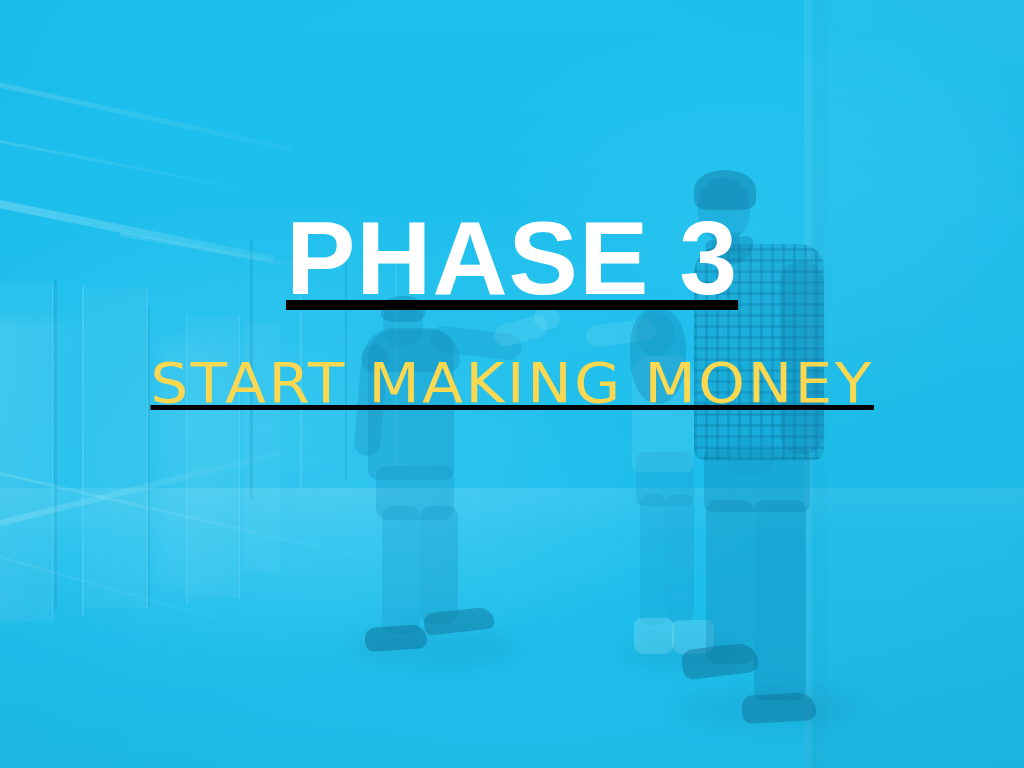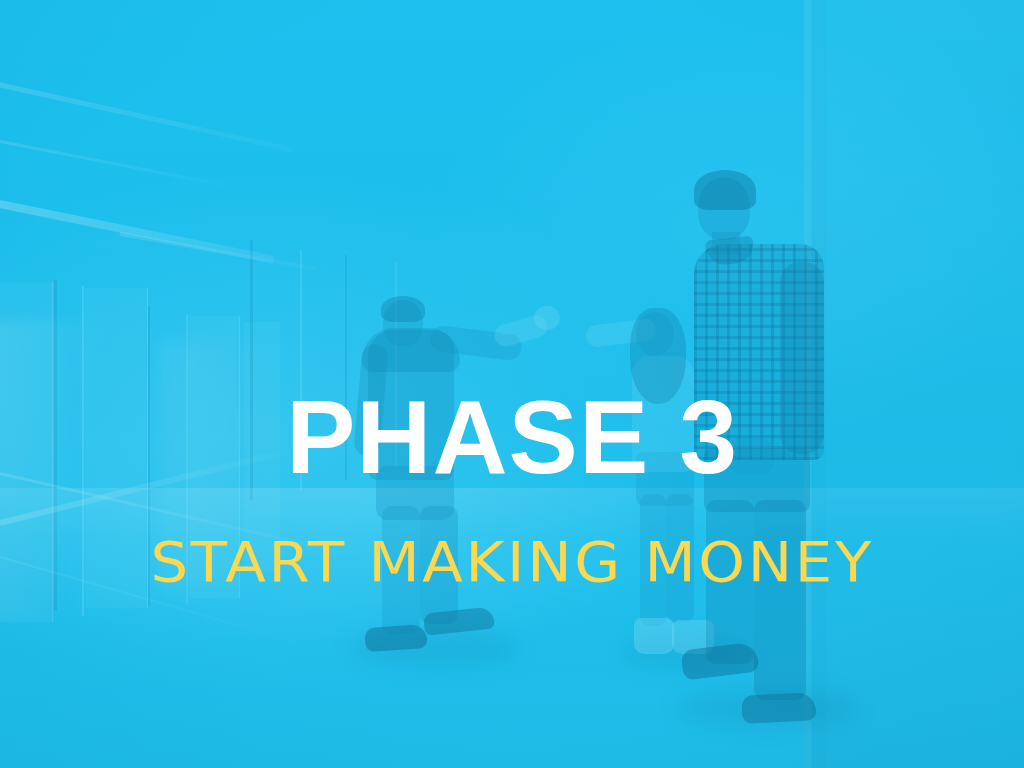--- a/index.html
+++ b/index.html
@@ -271,22 +271,23 @@
     pointer-events: none;
   }
 
   
   .text-layer {
     position: absolute;
     inset: 0;
     display: flex;
     flex-direction: column;
     align-items: center;
-    justify-content: center;
+    justify-content: flex-start;
     pointer-events: none;
+    text-decoration: underline;
   }
 
   .title {
     margin: 0;
     margin-top: 206px;
     color: #FFFFFF;
     font-family: "Liberation Sans", sans-serif;
     font-weight: bold;
     font-size: 104px;
     line-height: 1;

